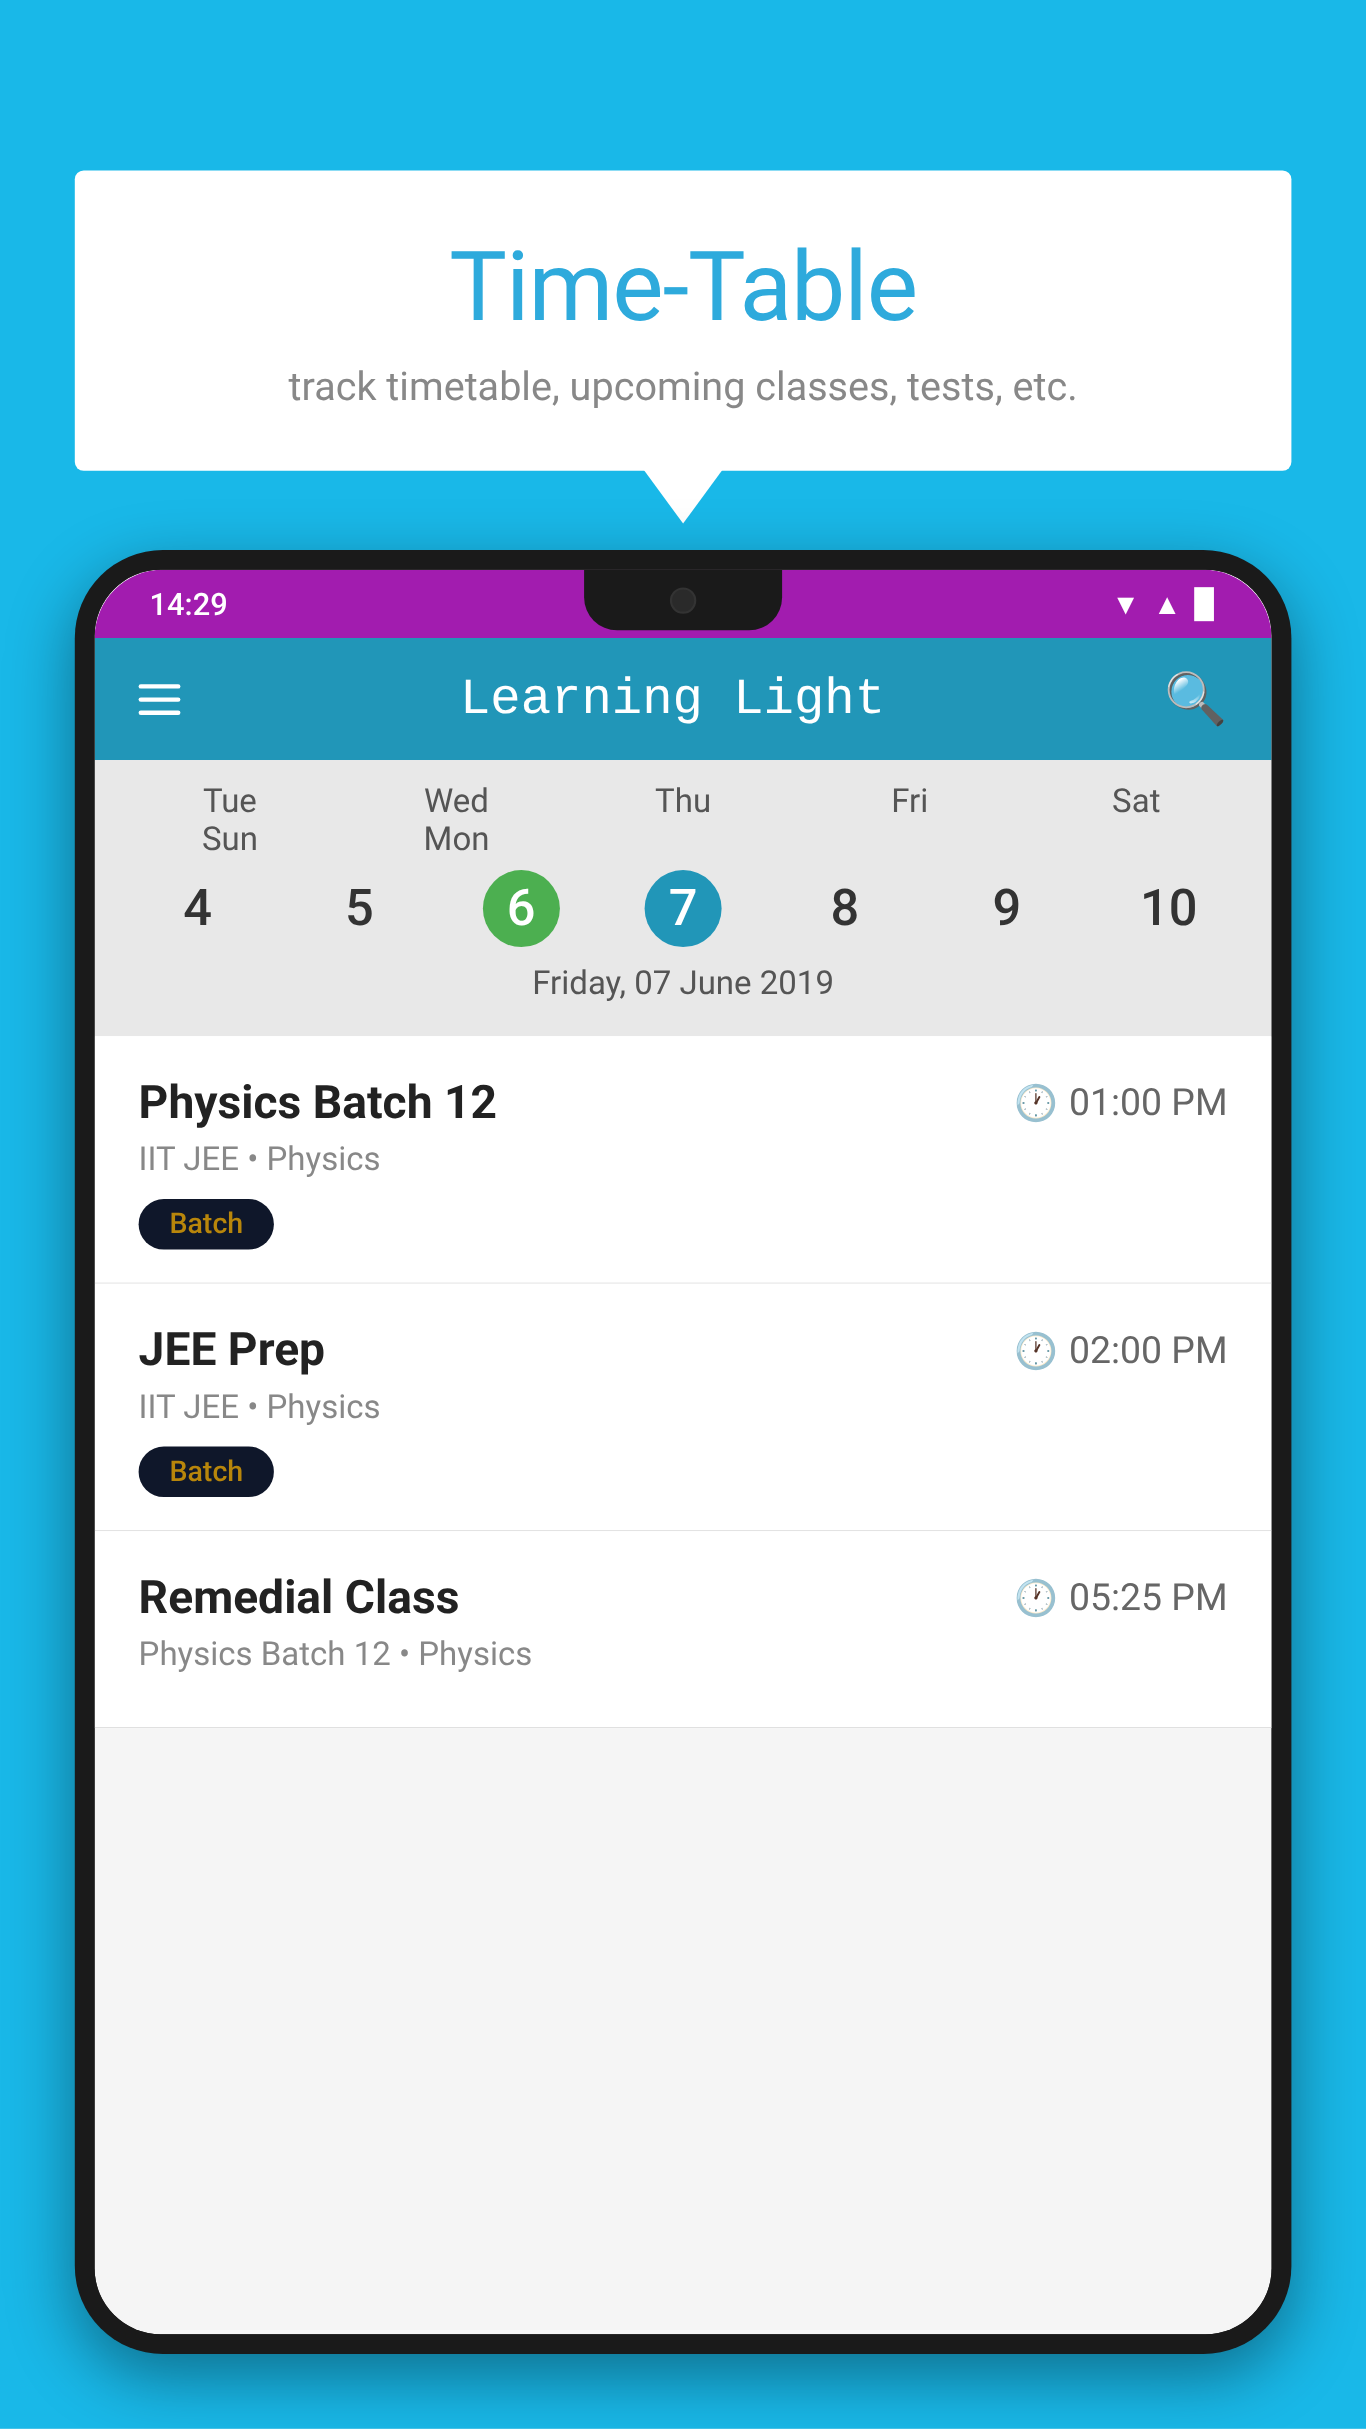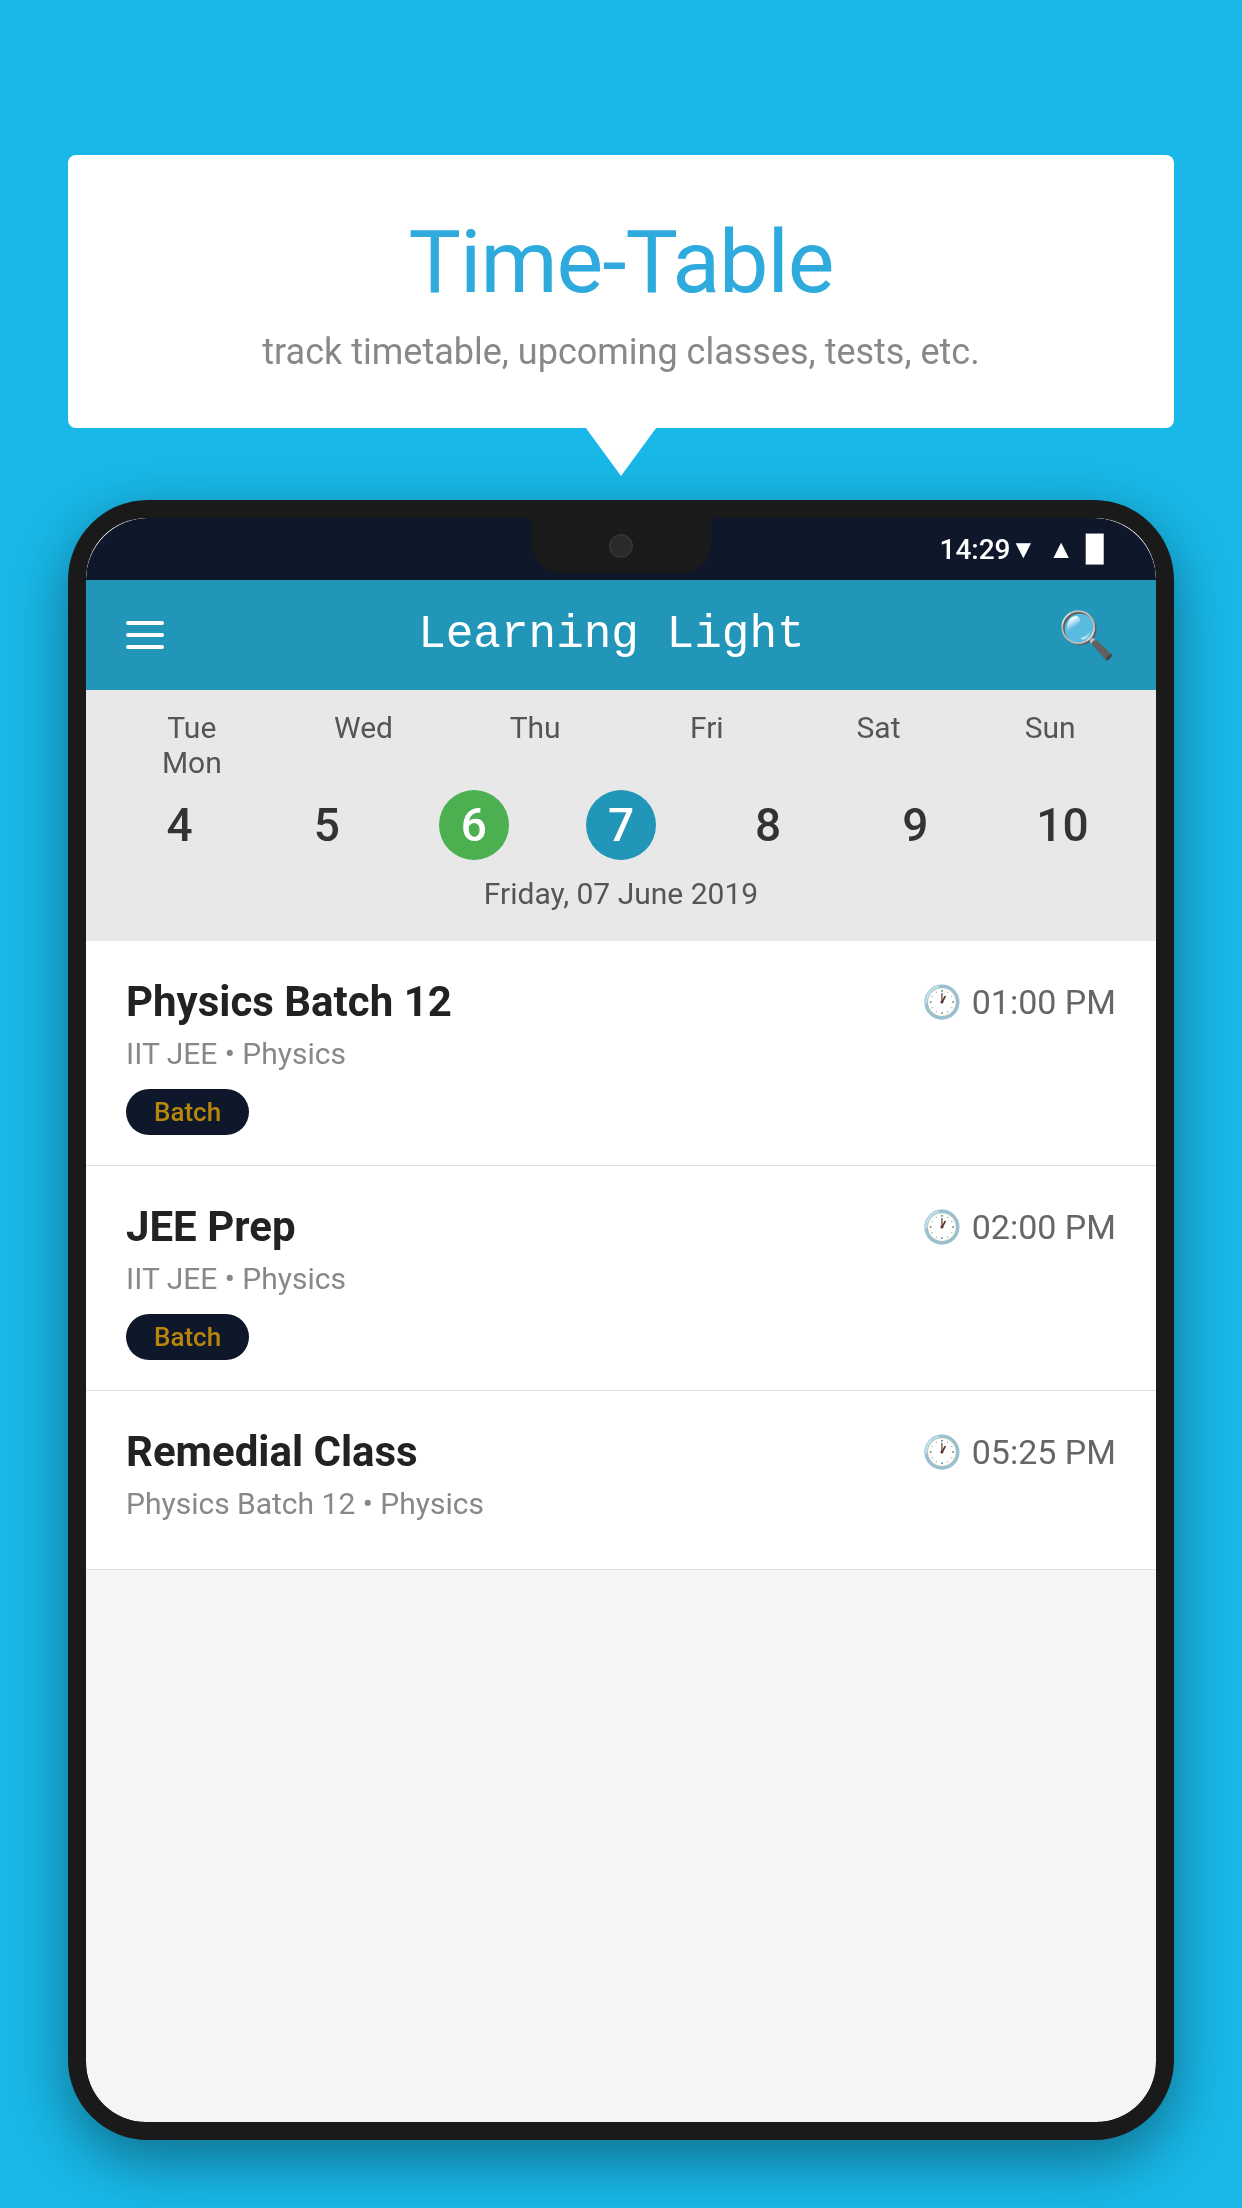--- a/index.html
+++ b/index.html
@@ -71,26 +71,26 @@
       border-radius: 80px;
       padding: 18px;
       position: relative;
       width: 100%;
       height: 1640px;
       box-shadow: 0 20px 60px rgba(0,0,0,0.4);
     }
 
     
     .phone-top-bar {
-      background: #0f172a;
+      background: #a21caf;
       height: 62px;
       border-radius: 62px 62px 0 0;
       display: flex;
       align-items: center;
-      justify-content: flex-end;
+      justify-content: space-between;
       padding: 0 50px;
       position: relative;
     }
 
     .phone-time {
       color: white;
       font-size: 28px;
       font-weight: 500;
     }
 
@@ -177,21 +177,21 @@
     }
 
     
     .calendar-strip {
       background: #e8e8e8;
       padding: 20px 0;
     }
 
     .days-header {
       display: grid;
-      grid-template-columns: repeat(6, 1fr);
+      grid-template-columns: repeat(5, 1fr);
       text-align: center;
       padding: 0 20px;
       margin-bottom: 10px;
     }
 
     .day-label {
       font-size: 30px;
       color: #555;
       font-weight: 400;
     }

